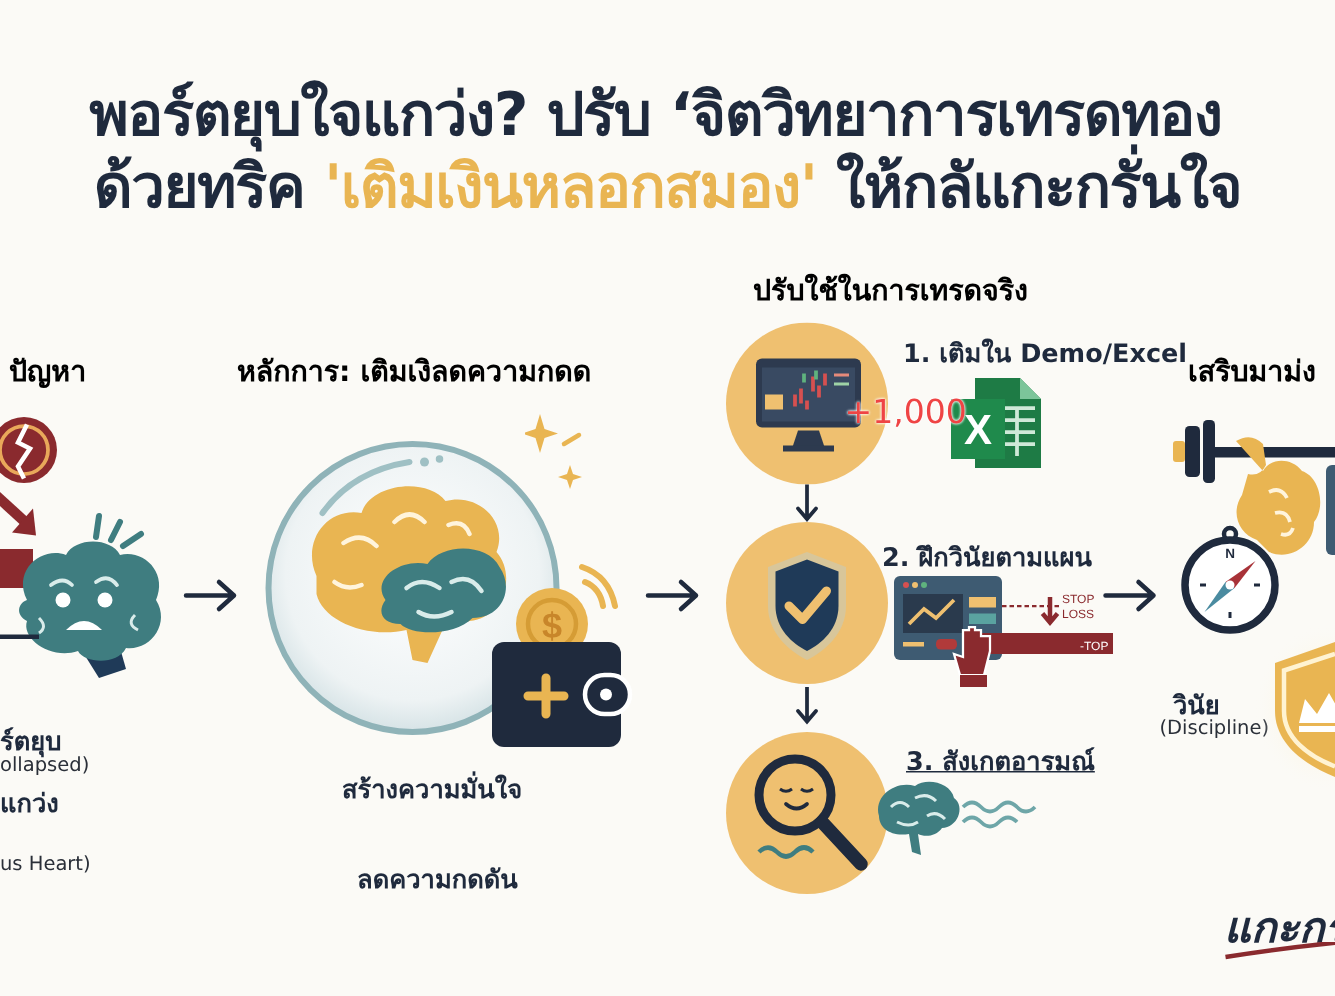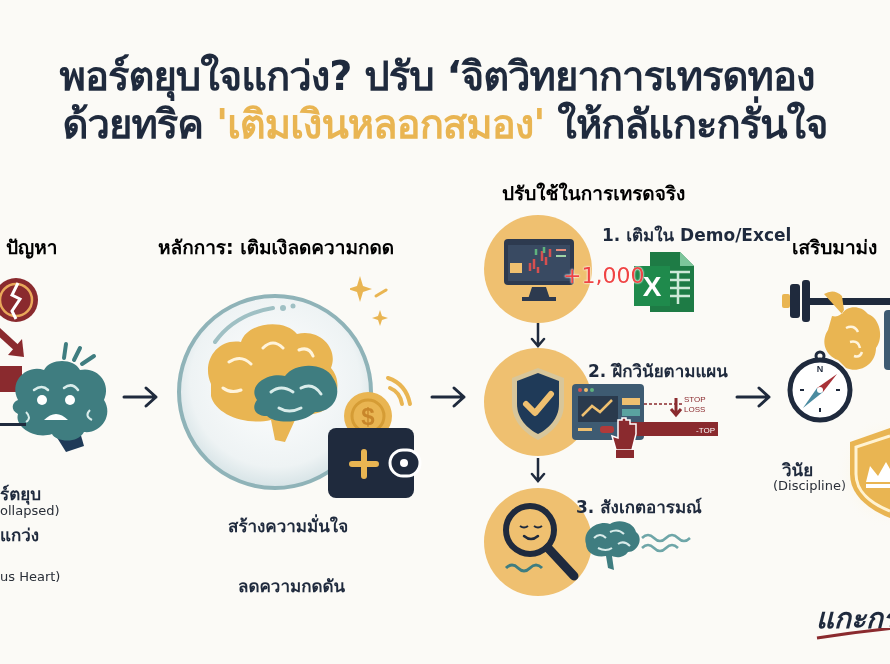--- a/index.html
+++ b/index.html
@@ -157,21 +157,21 @@
 
 <div class="abs" style="left:484px; top:348px;">
   <svg width="108" height="108" viewBox="0 0 108 108">
     <circle cx="54" cy="54" r="54" fill="#efc070"></circle>
     <path d="M54 20 L80 30 V56 C80 74 66 86 54 92 C42 86 28 74 28 56 V30 Z" fill="#d8c69a"></path>
     <path d="M54 25 L75 33 V56 C75 71 64 81 54 86 C44 81 33 71 33 56 V33 Z" fill="#1f3a58"></path>
     <path d="M42 56 L51 65 L67 46" stroke="#efc070" stroke-width="6" fill="none" stroke-linecap="round" stroke-linejoin="round"></path>
   </svg>
 </div>
 <div class="lbl" style="left:588px; top:357px;">2. ฝึกวินัยตามแผน</div>
-<div class="abs" style="left:572px; top:384px;">
+<div class="abs" style="left:596px; top:384px;">
   <svg width="170" height="80" viewBox="0 0 170 80">
     <rect x="0" y="0" width="72" height="56" rx="4" fill="#3e5b72"></rect>
     <circle cx="8" cy="6" r="2" fill="#d65050"></circle>
       <circle cx="14" cy="6" r="2" fill="#efc070"></circle>
       <circle cx="20" cy="6" r="2" fill="#5fb37e"></circle>
     <rect x="6" y="12" width="40" height="26" fill="#2a3a4d"></rect>
     <path d="M10 32 L20 22 L28 28 L40 16" stroke="#efc070" stroke-width="2.5" fill="none"></path>
     <rect x="50" y="14" width="18" height="7" fill="#efc070"></rect>
     <rect x="50" y="25" width="18" height="7" fill="#5aa3a0"></rect>
     <rect x="6" y="44" width="14" height="3" fill="#efc070"></rect>
@@ -196,21 +196,21 @@
 <div class="abs" style="left:484px; top:488px;">
   <svg width="110" height="108" viewBox="0 0 110 108">
     <circle cx="54" cy="54" r="54" fill="#efc070"></circle>
     <circle cx="46" cy="42" r="24" fill="#efc070" stroke="#1f2a3d" stroke-width="6"></circle>
     <path d="M36 38 q4 3 8 0 M50 38 q4 3 8 0" stroke="#1f2a3d" stroke-width="2" fill="none"></path>
     <path d="M40 48 q7 6 14 0" stroke="#1f2a3d" stroke-width="2.5" fill="none" stroke-linecap="round"></path>
     <path d="M64 60 L90 88" stroke="#1f2a3d" stroke-width="9" stroke-linecap="round"></path>
     <path d="M22 80 q6 -6 12 0 t12 0 t12 0" stroke="#3f7d80" stroke-width="3" fill="none"></path>
   </svg>
 </div>
-<div class="lbl" style="left:576px; top:493px;">3. สังเกตอารมณ์</div>
+<div class="lbl" style="left:604px; top:493px;text-decoration:underline;">3. สังเกตอารมณ์</div>
 <div class="abs" style="left:582px; top:518px;">
   <svg width="130" height="56" viewBox="0 0 130 56">
     <path d="M4 26 C0 12 16 2 28 6 C36 0 52 4 54 14 C62 20 56 34 46 34 C42 40 34 40 30 38 L32 52 L26 50 L24 38 C12 40 4 34 4 26 Z" fill="#3f7d80"></path>
     <path d="M12 20 q6 -6 12 0 M28 14 q8 -4 14 2 M16 30 q8 4 14 0 M36 26 q6 -4 12 2" stroke="#d9ecea" stroke-width="2" fill="none"></path>
     <path d="M60 20 q6 -6 12 0 t12 0 t12 0 t12 0" stroke="#6ea6a8" stroke-width="2.5" fill="none"></path>
     <path d="M60 30 q6 -6 12 0 t12 0 t12 0" stroke="#6ea6a8" stroke-width="2.5" fill="none"></path>
   </svg>
 </div>
 
 <div class="arrow" style="left:735px; top:385px;">

